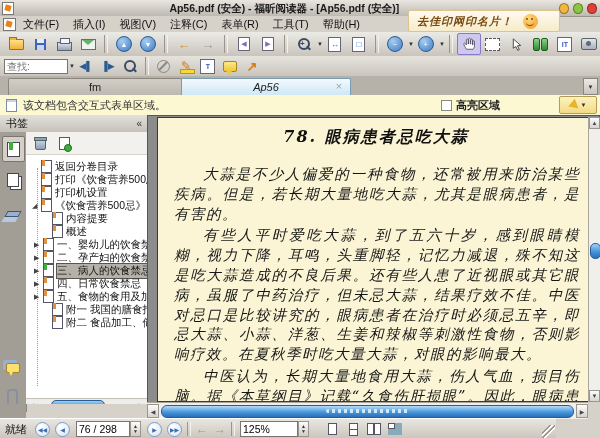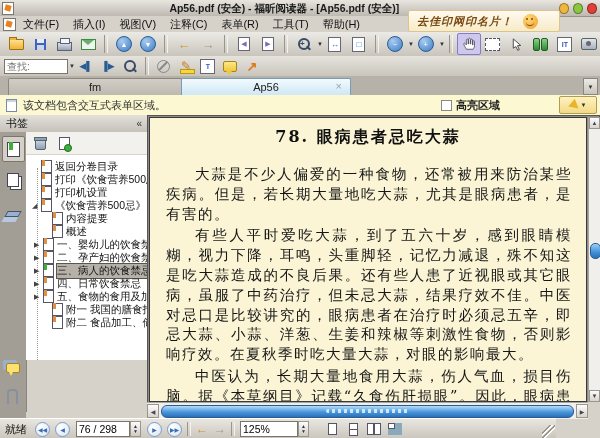--- a/index.html
+++ b/index.html
@@ -68,21 +68,21 @@
   .i-formdoc{width:9px;height:11px;background:#fff;border:1px solid #7a8aa8;box-shadow:inset 0 2px 0 #c8d4e8;}
 
   
   #find-input{width:58px;height:13px;border:1px solid #7a766e;font-size:10px;padding:0 2px;font-family:"Liberation Sans",sans-serif;}
   .findbook{font-size:9px;color:#2a5c94;}
 
   
   #tabbar{left:0;top:76px;width:600px;height:19px;background:#b6b2aa;border-bottom:1px solid #8a867e;}
   .tab{height:16px;margin-top:2px;border:1px solid #8a867e;border-bottom:none;display:flex;align-items:center;justify-content:center;font-size:11px;color:#222;border-radius:2px 2px 0 0;}
   .tab.inactive{background:linear-gradient(#d2cec6,#bdb9b1);}
-  .tab.active{background:linear-gradient(#f2fafd,#cfe7f5);border-color:#7a9cb2;}
+  .tab.active{background:linear-gradient(#f2fafd,#cfe7f5);border-color:#7a9cb2;font-style:italic;}
   .tabclose{position:absolute;right:8px;top:1px;font-size:11px;color:#99a6b0;}
   #tab-menu-btn{right:2px;top:2px;width:13px;height:15px;background:linear-gradient(#eceae5,#c9c5bd);border:1px solid #8a867e;font-size:6px;color:#333;display:flex;align-items:center;justify-content:center;}
 
   
   #formbar{left:0;top:95px;width:600px;height:20px;background:#fbf8d2;border-bottom:1px solid #b3af9b;display:flex;align-items:center;}
   #form-message{font-size:11px;color:#333;margin-left:6px;}
   #hl-check{width:9px;height:9px;background:#fff;border:1px solid #888;margin-left:2px;}
   #hl-label{font-size:11px;color:#222;margin:0 4px;font-weight:bold;}
   #hl-btn{width:36px;height:16px;background:linear-gradient(#fdf2c0,#f3da86);border:1px solid #b09c52;border-radius:2px;display:flex;align-items:center;justify-content:center;margin-right:3px;}
   .i-nib{width:0;height:0;border-left:5px solid transparent;border-right:5px solid transparent;border-bottom:9px solid #e8b428;transform:rotate(130deg);}
@@ -94,40 +94,40 @@
   #icon-strip{left:0;top:132px;width:26px;height:286px;background:#a29e96;border-right:1px solid #8a867e;}
   .stripbtn{position:absolute;left:2px;width:21px;height:24px;display:flex;align-items:center;justify-content:center;}
   .stripbtn.active{background:#d4d0c8;border:1px solid #7a766e;border-radius:2px;}
   .i-bmpage{width:11px;height:13px;background:#fff;border:1px solid #445;position:relative;}
   .i-bmpage::after{content:"";position:absolute;left:1px;top:-1px;width:4px;height:8px;background:#3fae3f;}
   .i-pages{width:10px;height:12px;background:#fff;border:1px solid #445;box-shadow:3px 3px 0 -1px #fff,3px 3px 0 0 #445;}
   .i-layers{width:12px;height:4px;background:#9ab0d0;border:1px solid #456;transform:skewX(-30deg);box-shadow:0 5px 0 #b8c8e0;}
   .i-comments{width:12px;height:8px;background:#fce070;border:1px solid #a88418;border-radius:2px;box-shadow:-3px -3px 0 #9ab0d0;position:relative;}
   .i-comments::after{content:"";position:absolute;left:2px;bottom:-4px;border-left:2px solid transparent;border-right:2px solid transparent;border-top:4px solid #fce070;}
   .i-clip{width:7px;height:13px;border:2px solid #8890a0;border-radius:4px 4px 0 0;border-bottom:none;}
-  #tree-panel{left:26px;top:132px;width:121px;height:228px;background:#fff;border-right:1px solid #8a867e;overflow:hidden;}
+  #tree-panel{left:26px;top:132px;width:121px;height:272px;background:#fff;border-right:1px solid #8a867e;overflow:hidden;}
   #tree-toolbar{position:absolute;left:0;top:0;width:121px;height:22px;background:#f2f1ee;border-bottom:1px solid #d8d4cc;display:flex;align-items:center;}
   .treebtn{width:20px;height:18px;display:flex;align-items:center;justify-content:center;margin-left:4px;}
   .trow{position:absolute;left:0;width:200px;height:13px;display:flex;align-items:center;font-size:10.5px;color:#111;white-space:nowrap;}
   .trow .tarrow{font-size:7px;color:#444;width:9px;flex:0 0 auto;}
   .trow .noarrow{width:9px;flex:0 0 auto;}
   .bmicon{width:9px;height:11px;background:#fff;border:1px solid #556;position:relative;flex:0 0 auto;margin-right:3px;}
   .bmicon::after{content:"";position:absolute;left:0px;top:-1px;width:3px;height:6px;background:#e09040;}
   .bmicon.green::after{background:#3fae3f;}
   .tlabel{overflow:hidden;}
   .trow.selected .tlabel{background:#b5b1a9;outline:1px solid #5a564e;}
   .treeline{position:absolute;border-left:1px dotted #999;width:0;}
   #tree-hscroll{position:absolute;left:0;top:266px;width:121px;height:13px;background:#efedea;border-top:1px solid #c5c1b9;display:flex;align-items:center;}
   .scrollarrow{font-size:7px;color:#445;width:11px;text-align:center;flex:0 0 auto;}
   .bluethumb{height:9px;border-radius:5px;background:linear-gradient(#9cd0f8,#3f8fd6 60%,#2a70b8);border:1px solid #2a5c94;}
   #sb-below{left:26px;top:412px;width:121px;height:6px;background:#d6d2ca;border-right:1px solid #8a867e;}
 
   
   #docarea{left:147px;top:115px;width:453px;height:303px;background:#8c8c8c;border:1px solid #5a564e;box-sizing:border-box;}
-  #page{left:149px;top:117px;width:438px;height:285px;background:#fbf5d5;border:1px solid #3a3a3a;box-sizing:border-box;overflow:hidden;}
+  #page{left:157px;top:117px;width:438px;height:285px;background:#fbf5d5;border:1px solid #3a3a3a;box-sizing:border-box;overflow:hidden;font-style:italic;}
   #doc-heading{margin-top:9px;text-align:center;font-size:16px;font-weight:bold;letter-spacing:2px;color:#111;font-family:"DejaVu Serif","Liberation Serif",serif;}
   #doc-body{margin:17px 14px 0 16px;font-family:"DejaVu Serif","Liberation Serif",serif;font-size:14.5px;line-height:19.8px;color:#161616;text-align:justify;letter-spacing:1.5px;}
   #doc-body p{margin:0 0 2px 0;text-indent:2em;}
   #vscroll{left:588px;top:117px;width:12px;height:285px;background:#f1efec;border-left:1px solid #aaa69e;}
   .vbtn{position:absolute;left:0;width:11px;height:12px;background:linear-gradient(#fdfdfc,#d8d4cc);border:1px solid #9a968e;font-size:6px;color:#445;display:flex;align-items:center;justify-content:center;box-sizing:border-box;}
   #vthumb{position:absolute;left:1px;top:126px;width:9px;height:14px;border-radius:5px;background:linear-gradient(#9cd0f8,#3f8fd6 60%,#2a70b8);border:1px solid #2a5c94;}
   #hscroll{left:147px;top:402px;width:441px;height:16px;background:#f1efec;border-top:1px solid #aaa69e;display:flex;align-items:center;}
   .hbtn{width:12px;height:14px;background:linear-gradient(#fdfdfc,#d8d4cc);border:1px solid #9a968e;font-size:6px;color:#445;display:flex;align-items:center;justify-content:center;box-sizing:border-box;flex:0 0 auto;}
   #hthumb{height:11px;flex:1;margin:0 2px;border-radius:6px;background:linear-gradient(#b8ddfa,#4796dc 55%,#2a70b8);border:1px solid #2a5c94;position:relative;}
   #hthumb::after{content:"";position:absolute;left:40%;top:3px;width:20%;height:4px;border-radius:3px;background:repeating-linear-gradient(90deg,#cfe8fb 0 3px,transparent 3px 6px);}

